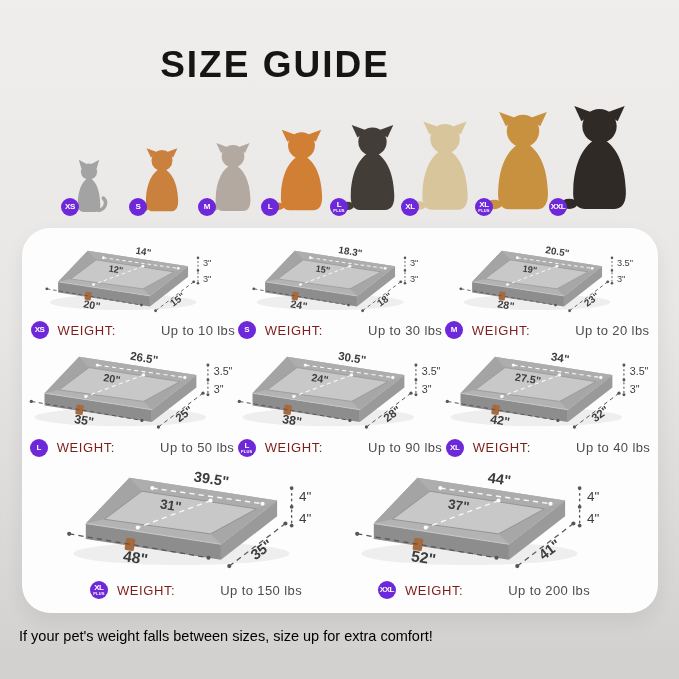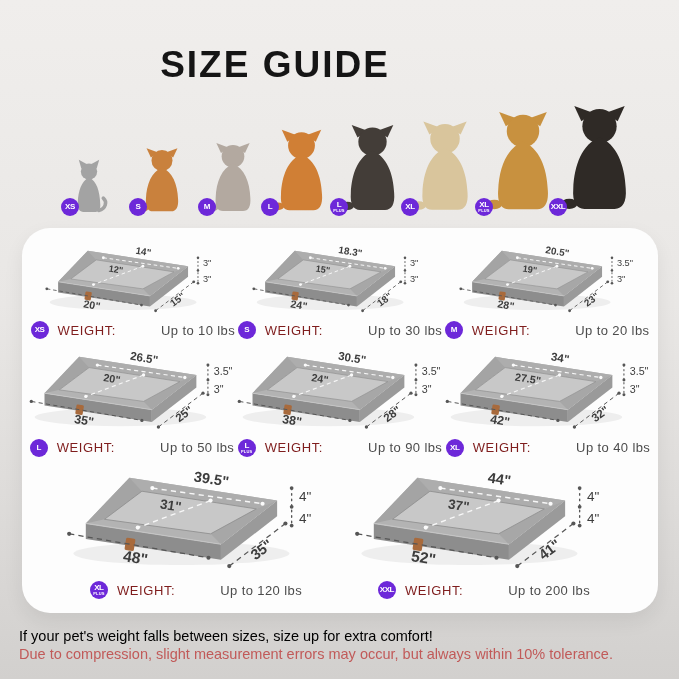--- a/index.html
+++ b/index.html
@@ -543,21 +543,21 @@
       <text class="dim t-h" text-anchor="start" transform="translate(225,40)">4"</text>
       <text class="dim t-h" text-anchor="start" transform="translate(225,62)">4"</text>
     </svg>
   </div>
   <div class="weight-row">
     <span class="badge">
       <span class="b-main">XL</span>
       <span class="b-sub">PLUS</span>
     </span>
     <span class="w-label">WEIGHT:</span>
-    <span class="w-value">Up to 120 lbs</span>
+    <span class="w-value">Up to 150 lbs</span>
   </div>
 </div>
     <div class="bed-slot">
   <div class="bed-fig">
     <svg viewBox="0 0 252 115" xmlns="http://www.w3.org/2000/svg">
       <ellipse cx="112" cy="91" rx="104" ry="11" fill="rgba(0,0,0,0.06)"></ellipse>
       <polygon points="150,82 204,40 204,55 150,97" fill="#9a9a9a"></polygon>
       <polygon points="20,62 150,82 150,97 20,77" fill="#8d8d8d"></polygon>
       <polygon points="62,18 204,40 150,82 20,62" fill="#b3b3b3"></polygon>
       <polygon points="62,18 204,40 184,48 74,31" fill="#adadad"></polygon>
@@ -602,14 +602,13 @@
     </span>
     <span class="w-label">WEIGHT:</span>
     <span class="w-value">Up to 200 lbs</span>
   </div>
 </div>
   </div>
 </div>
 
 <div class="footer">
   <p class="f1">If your pet's weight falls between sizes, size up for extra comfort!</p>
-  <p class="f2" style="color: rgb(193, 90, 89);">Due to compression, slight measurement errors may occur, but always within 10% tolerance.</p>
 </div>
 
 </body></html>

